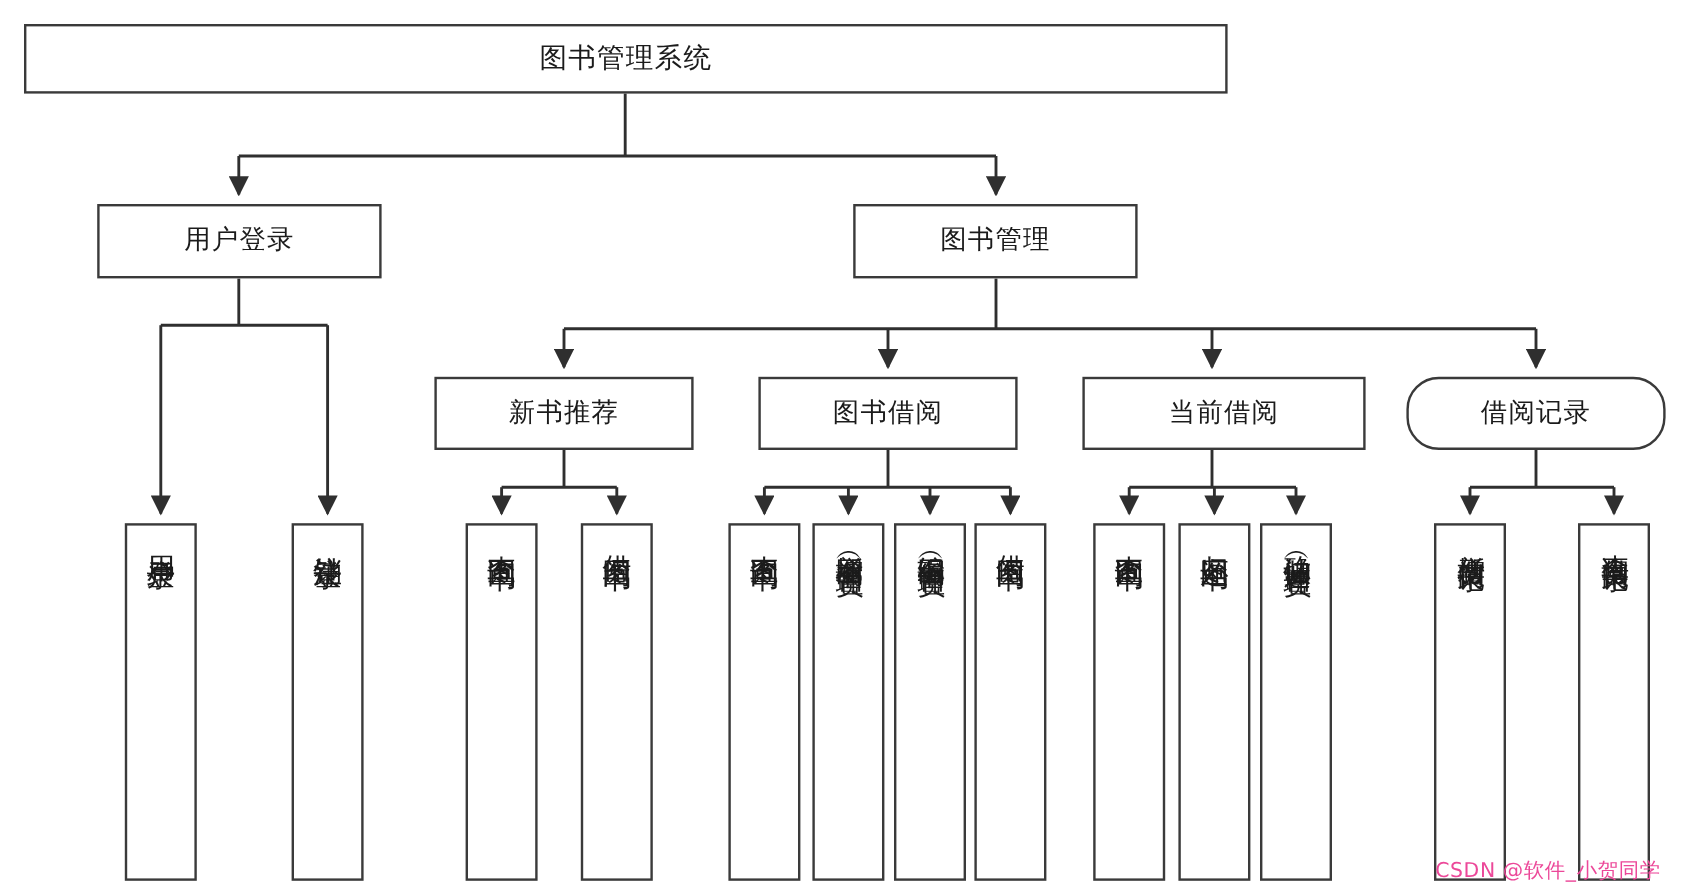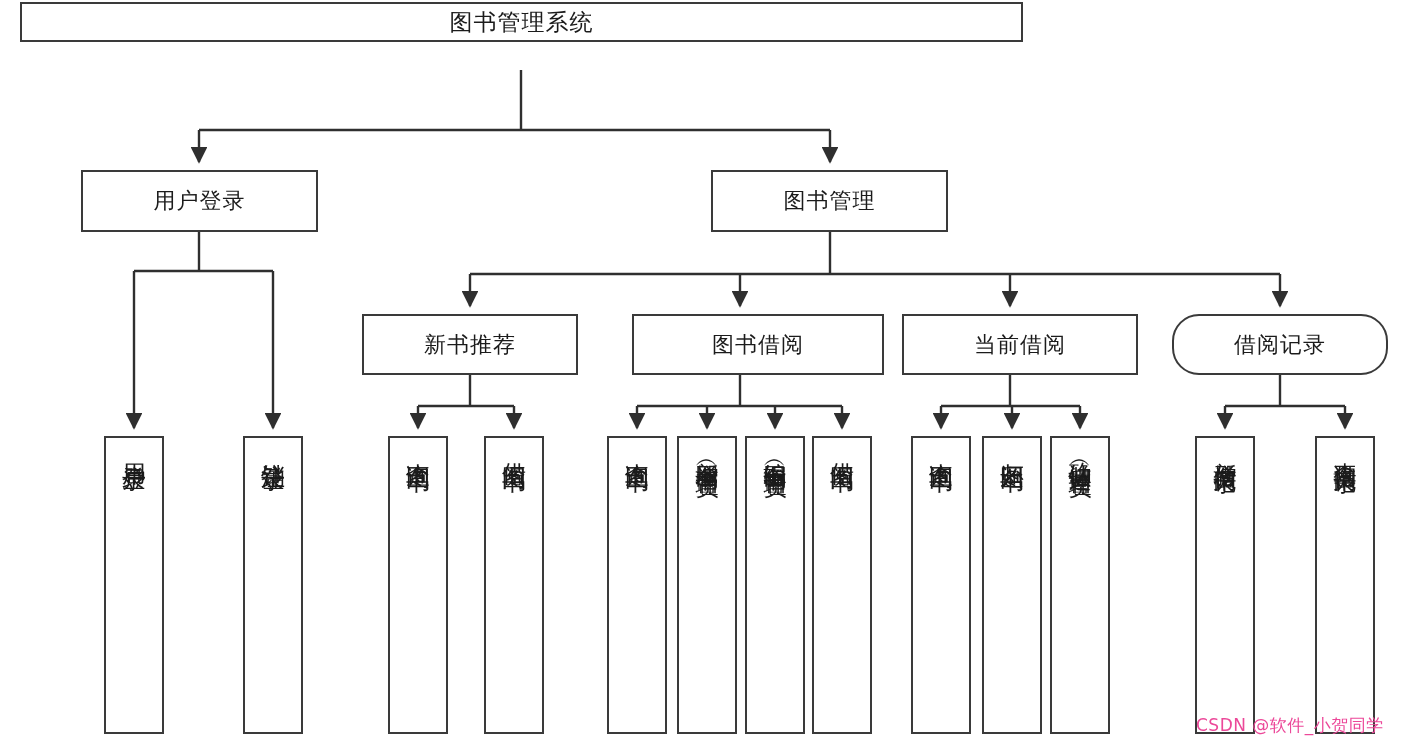--- a/index.html
+++ b/index.html
@@ -118,35 +118,35 @@
       <path d="M 1012 406 L 1012 428" marker-end="url(#arrow)"></path>
       <path d="M 1080 406 L 1080 428" marker-end="url(#arrow)"></path>
 
       <path d="M 1280 375 L 1280 406"></path>
       <path d="M 1225 406 L 1345 406"></path>
       <path d="M 1225 406 L 1225 428" marker-end="url(#arrow)"></path>
       <path d="M 1345 406 L 1345 428" marker-end="url(#arrow)"></path>
     </g>
   </svg>
 
-  <div class="node root" id="node-root" style="left: 20px; top: 2px; width: 1003px; height: 40px;">
+  <div class="node root" id="node-root" style="left: 20px; top: 20px; width: 1003px; height: 58px;">
     <span class="label">图书管理系统</span>
   </div>
 
   <div class="node" id="node-l1-0" style="left: 81px; top: 170px; width: 237px; height: 62px;">
     <span class="label">用户登录</span>
   </div>
   <div class="node" id="node-l1-1" style="left: 711px; top: 170px; width: 237px; height: 62px;">
     <span class="label">图书管理</span>
   </div>
 
   <div class="node" id="node-l2-0" style="left: 362px; top: 314px; width: 216px; height: 61px;">
     <span class="label">新书推荐</span>
   </div>
-  <div class="node" id="node-l2-1" style="left: 632px; top: 314px; width: 252px; height: 61px;">
+  <div class="node" id="node-l2-1" style="left: 632px; top: 314px; width: 216px; height: 61px;">
     <span class="label">图书借阅</span>
   </div>
   <div class="node" id="node-l2-2" style="left: 902px; top: 314px; width: 236px; height: 61px;">
     <span class="label">当前借阅</span>
   </div>
   <div class="node" id="node-l2-3" style="left: 1172px; top: 314px; width: 216px; height: 61px; border-radius: 27px;">
     <span class="label">借阅记录</span>
   </div>
 
   <div class="node leaf" id="node-leaf-0" style="left: 104px; top: 436px; width: 60px; height: 298px;">

